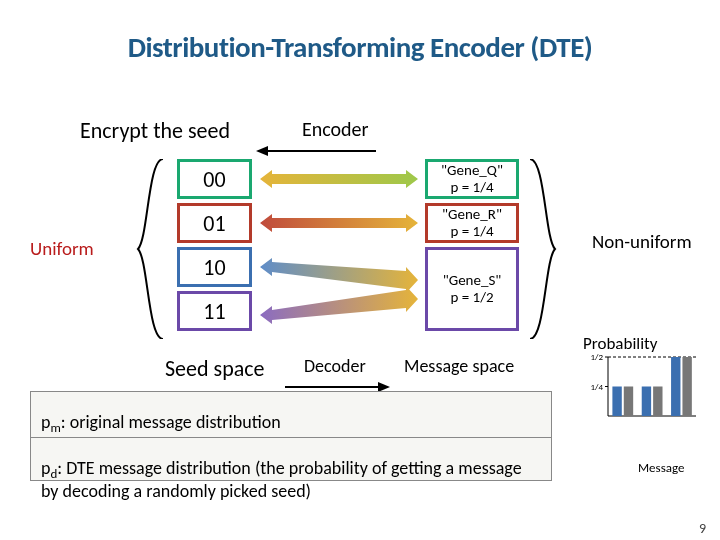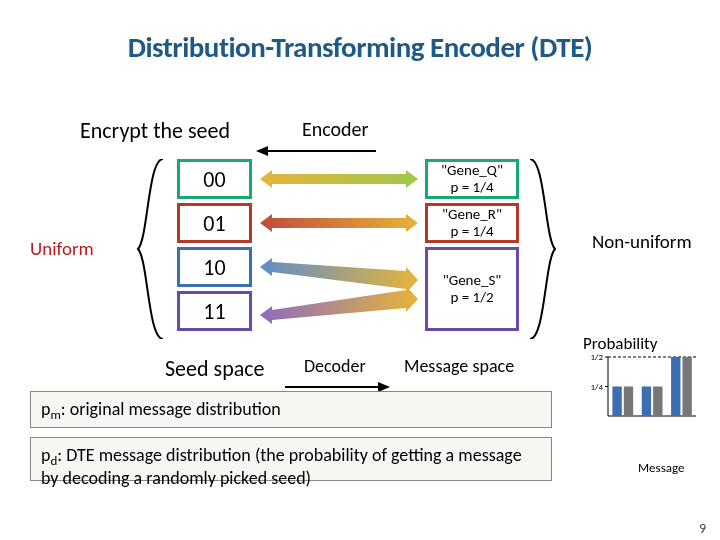--- a/index.html
+++ b/index.html
@@ -188,21 +188,21 @@
   }
 
   .defn-box {
     position: absolute;
     left: 30px;
     width: 522px;
     border: 1px solid #888;
     background: #f6f6f3;
     font-size: 18px;
     color: #000;
-    padding: 6px 10px;
+    padding: 19px 10px;
     box-sizing: border-box;
     line-height: 1.25;
   }
   .defn-box.first { top: 326px; }
   .defn-box.second { top: 372px; height: 44px; }
   .sub { font-size: 0.72em; position: relative; top: 4px; }
 
   .page-num {
     position: absolute;
     right: 14px;

